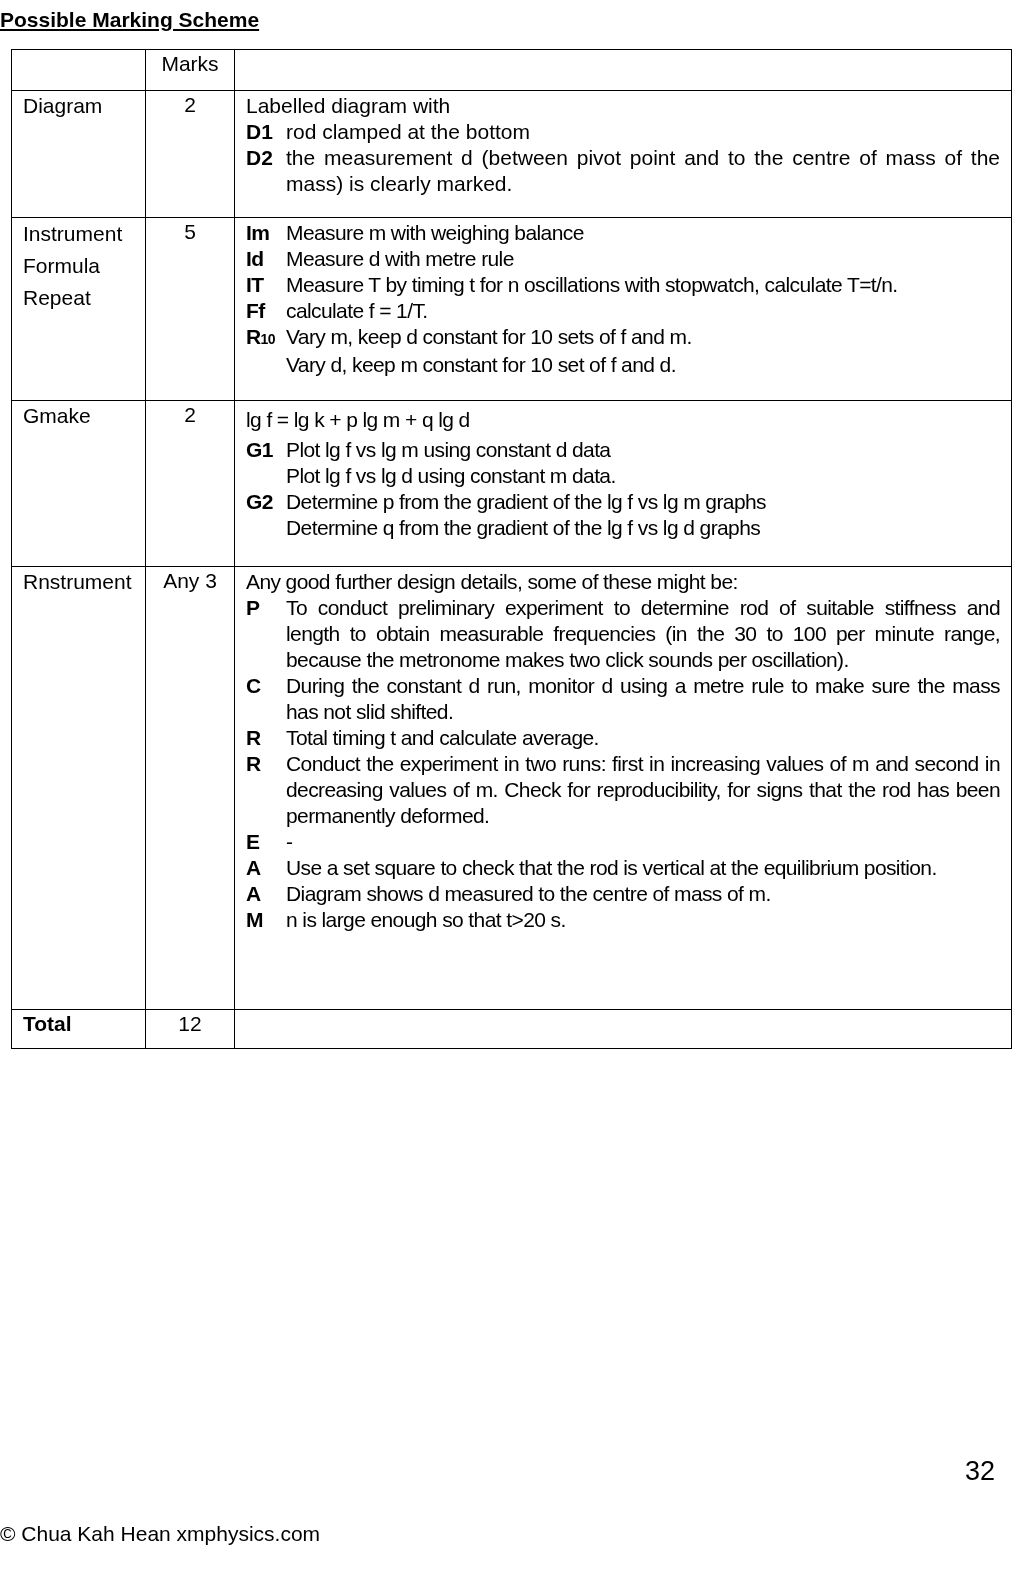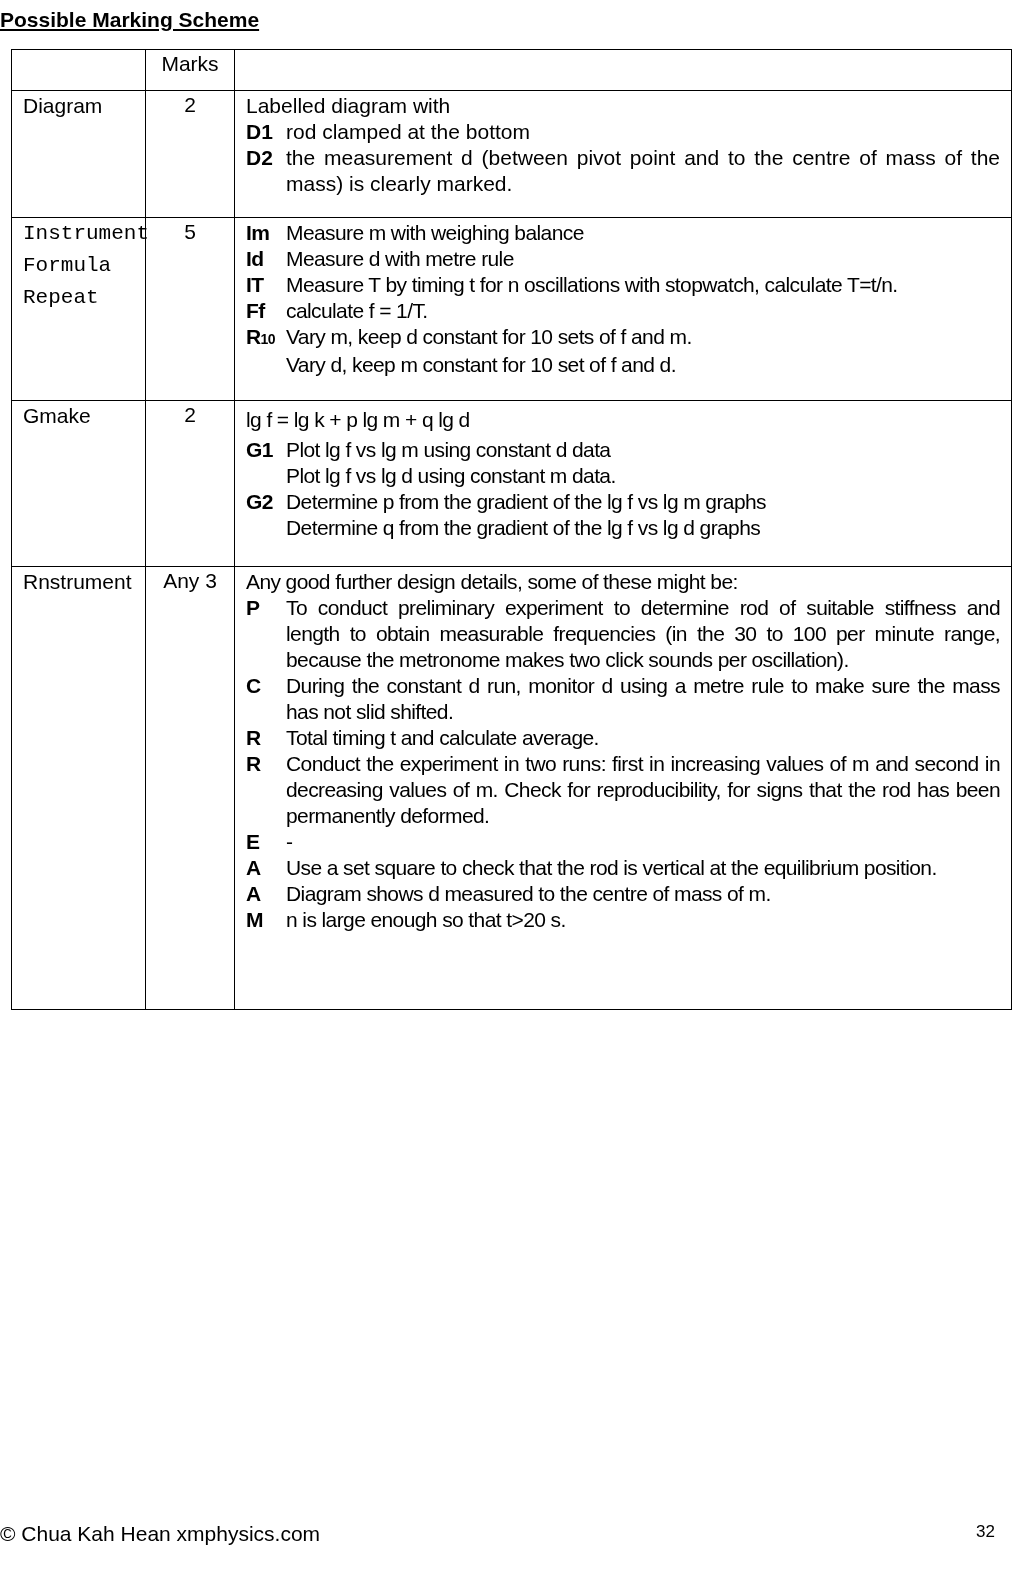--- a/index.html
+++ b/index.html
@@ -16,30 +16,30 @@
     width: 1001px; border-collapse: collapse; table-layout: fixed;
   }
   table.scheme td, table.scheme th {
     border: 1.5px solid #000; vertical-align: top;
     font-size: 21px; padding: 2px 11px 0 11px; font-weight: normal;
   }
   col.c1 { width: 134px; } col.c2 { width: 89px; }
   th.marks-head { font-weight: bold; text-align: center; padding-top: 2px; height: 38px; }
   td.marks { text-align: center; padding-top: 2px; }
   .crit-line { display: block; line-height: 26px; }
-  .crit-multi .crit-line { line-height: 36px; margin-top: -4px; font-family: Liberation Mono, monospace; }
+  .crit-multi .crit-line { line-height: 36px; margin-top: -4px; }
   .condensed { font-family: "Liberation Sans Narrow", "Liberation Sans", sans-serif; letter-spacing: -0.6px; }
   .item { display: flex; line-height: 26px; }
   .item .code { width: 40px; flex: none; font-weight: bold; }
   .item .txt { flex: 1; text-align: justify; }
   .plain { line-height: 26px; }
   .eqn { font-size: 21px; line-height: 34px; }
   .r10 { font-size: 14px; font-weight: bold; }
   .footer-left { position: absolute; left: 0; top: 1522px; font-size: 21px; }
-  .footer-right { position: absolute; right: 20px; top: 1522px; font-size: 17px; }
+  .footer-right { position: absolute; right: 20px; top: 1456px; font-size: 27px; }
   .row-diagram td { height: 124px; }
   .row-ifr td { height: 180px; }
   .row-graph td { height: 163px; }
   .row-safety td { height: 50px; }
   .row-rel td { height: 440px; }
   .row-total td { height: 36px; }
 </style>
 </head>
 <body>
 
@@ -173,17 +173,22 @@
             <span class="code">A</span>
             <span class="txt">Diagram shows d measured to the centre of mass of m.</span>
           </div>
       <div class="item">
             <span class="code">M</span>
             <span class="txt">n is large enough so that t&gt;20 s.</span>
           </div>
     </td>
   </tr>
 
+  <tr class="row-total">
+    <td style="font-weight:bold;">Total</td>
+    <td class="marks">12</td>
+    <td></td>
+  </tr>
 </tbody>
   </table>
 
 <div class="footer-left">© Chua Kah Hean xmphysics.com</div>
 <div class="footer-right">32</div>
 
 </body></html>

